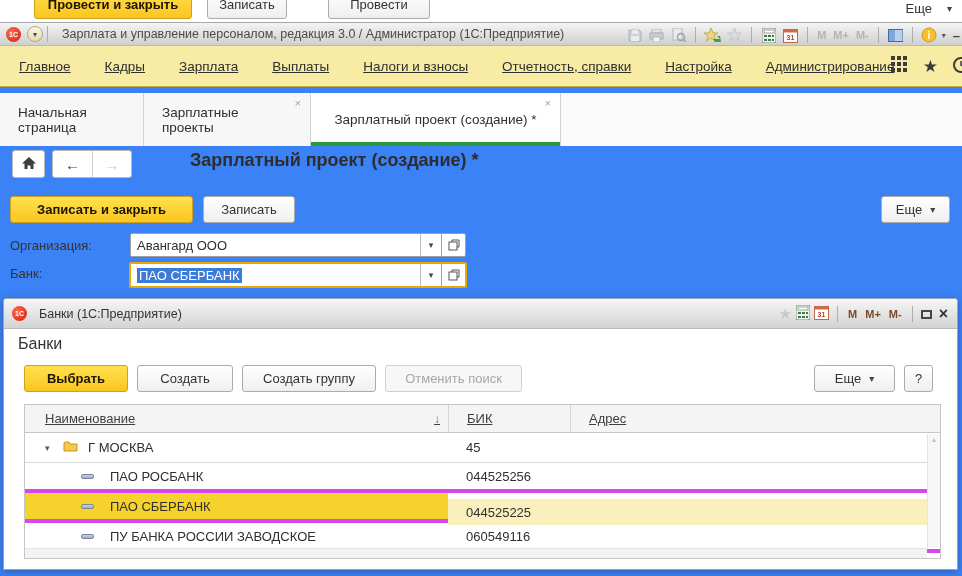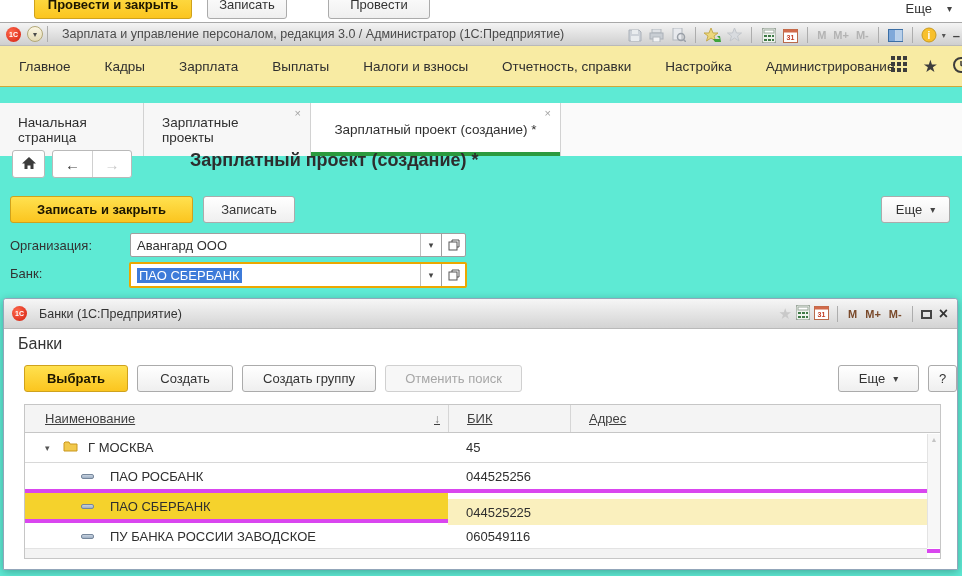--- a/index.html
+++ b/index.html
@@ -1,18 +1,18 @@
 <!DOCTYPE html>
 <html><head>
 <meta charset="utf-8">
 <style>
   * { margin:0; padding:0; box-sizing:border-box; }
   html,body { width:962px; height:576px; overflow:hidden; }
   body { font-family:"Liberation Sans","DejaVu Sans",sans-serif; font-size:13px; color:#2f2f2f; background:#fff; }
-  .screen { position:relative; width:962px; height:576px; background:#5eead4; overflow:hidden; }
+  .screen { position:relative; width:962px; height:576px; background:#3b82f6; overflow:hidden; }
 
   
   .bg-toolbar { position:absolute; top:0; left:0; width:962px; height:22px; background:#fff; overflow:hidden; }
   .bg-toolbar .btn { position:absolute; top:-11px; height:30px; }
   .bg-more { position:absolute; top:1px; right:10px; display:flex; align-items:center; gap:7px; color:#333; }
 
   
   .btn { display:inline-flex; align-items:center; justify-content:center; height:27px;
          background:linear-gradient(#ffffff,#efefef); border:1px solid #ababab; border-radius:3px;
          color:#333; font-size:13px; padding:0 14px; cursor:default; white-space:nowrap; }
@@ -34,28 +34,28 @@
   .tb-icons .ico { width:19px; height:18px; display:flex; align-items:center; justify-content:center; }
   .mem { font-weight:bold; font-size:11px; padding:0 2px; }
   .mem-off { color:#b3b3b3; }
   .mem-on { color:#7a4a2b; }
   .info-caret { font-size:8px; color:#555; }
   .min-dash { font-weight:bold; color:#444; margin-left:4px; }
 
   
   .menubar { position:absolute; top:46px; left:0; width:962px; height:41px; background:#f8eba3; border-bottom:1px solid #cda83b;
              display:flex; align-items:center; overflow:hidden; }
-  .menu-item { padding:0 17px; font-size:13.5px; color:#2f2f2f; height:100%; display:flex; align-items:center; cursor:default; }
+  .menu-item { padding:0 17px; font-size:13.5px; color:#2f2f2f; height:100%; display:flex; align-items:center; cursor:default;text-decoration:underline; }
   .menu-icons { position:absolute; right:0; top:0; height:41px; display:flex; align-items:center; }
   .grid-ico { margin-right:14px; }
   .star-ico { font-size:17px; color:#3c3c3c; margin-right:14px; }
   .hist-ico { margin-right:-8px; }
 
   
-  .tabbar { position:absolute; top:103px; left:0; width:962px; height:53px; background:#fafafa; display:flex; }
+  .tabbar { position:absolute; top:93px; left:0; width:962px; height:53px; background:#fafafa; display:flex; }
   .tab { position:relative; display:flex; align-items:center; justify-content:center; font-size:13.5px; color:#2f2f2f;
          border-right:1px solid #d2d2d2; background:#f7f7f7; padding:0 18px; }
   .tab.active { background:#fff; }
   .tab.active::after { content:""; position:absolute; left:0; right:0; bottom:0; height:4px; background:#2b9a3e; }
   .tab-close { position:absolute; top:5px; right:9px; font-size:11px; color:#a3a3a3; line-height:1; }
   .tab-rest { flex:1; background:#fafafa; }
 
   
   .navrow { position:absolute; top:146px; left:0; width:962px; height:34px; }
   .nav-btn { position:absolute; top:4px; height:28px; background:#fff; border:1px solid #b9b9b9; border-radius:3px;
@@ -91,21 +91,21 @@
             border:1px solid #93a6ba; border-radius:3px 3px 0 0; box-shadow:0 2px 8px rgba(0,0,0,.28); }
   .dlg-titlebar { position:relative; height:30px; background:linear-gradient(#f6f6f6,#d3d3d3); border-bottom:1px solid #b9b9b9;
                   border-radius:3px 3px 0 0; display:flex; align-items:center; }
   .dlg-titlebar .title-text { margin-left:12px; font-size:12.5px; color:#333; }
   .dlg-icons { position:absolute; right:6px; top:0; height:30px; display:flex; align-items:center; gap:4px; }
   .dlg-star { font-size:15px; color:#c9c9c9; }
   .maxi { width:11px; height:9px; border:2px solid #444; display:inline-block; }
   .dlg-close { font-size:16px; font-weight:bold; color:#333; padding:0 3px; }
   .dlg-body { position:relative; height:240px; }
   .dlg-heading { position:absolute; left:14px; top:6px; font-size:16px; color:#333; }
-  .dlg-btnrow { position:absolute; left:20px; right:0; top:36px; height:27px; display:flex; gap:9px; align-items:flex-end; }
+  .dlg-btnrow { position:absolute; left:20px; right:24px; top:36px; height:27px; display:flex; gap:9px; align-items:flex-end; }
   .push-right { margin-left:auto; }
   .help-btn { width:29px; padding:0; }
 
   
   .banktable { position:absolute; left:20px; right:16px; top:75px; bottom:10px; border:1px solid #c6c6c6; background:#fff; overflow:hidden; }
   .thead { display:flex; height:28px; background:#f4f4f4; border-bottom:1px solid #c6c6c6; align-items:center; color:#3f3f3f; }
   .th { display:flex; align-items:center; height:100%;text-decoration:underline; }
   .col-name { width:423px; padding-left:20px; }
   .col-bik  { width:122px; padding-left:18px; border-left:1px solid #d6d6d6; }
   .col-addr { flex:1; padding-left:18px; border-left:1px solid #d6d6d6; }

